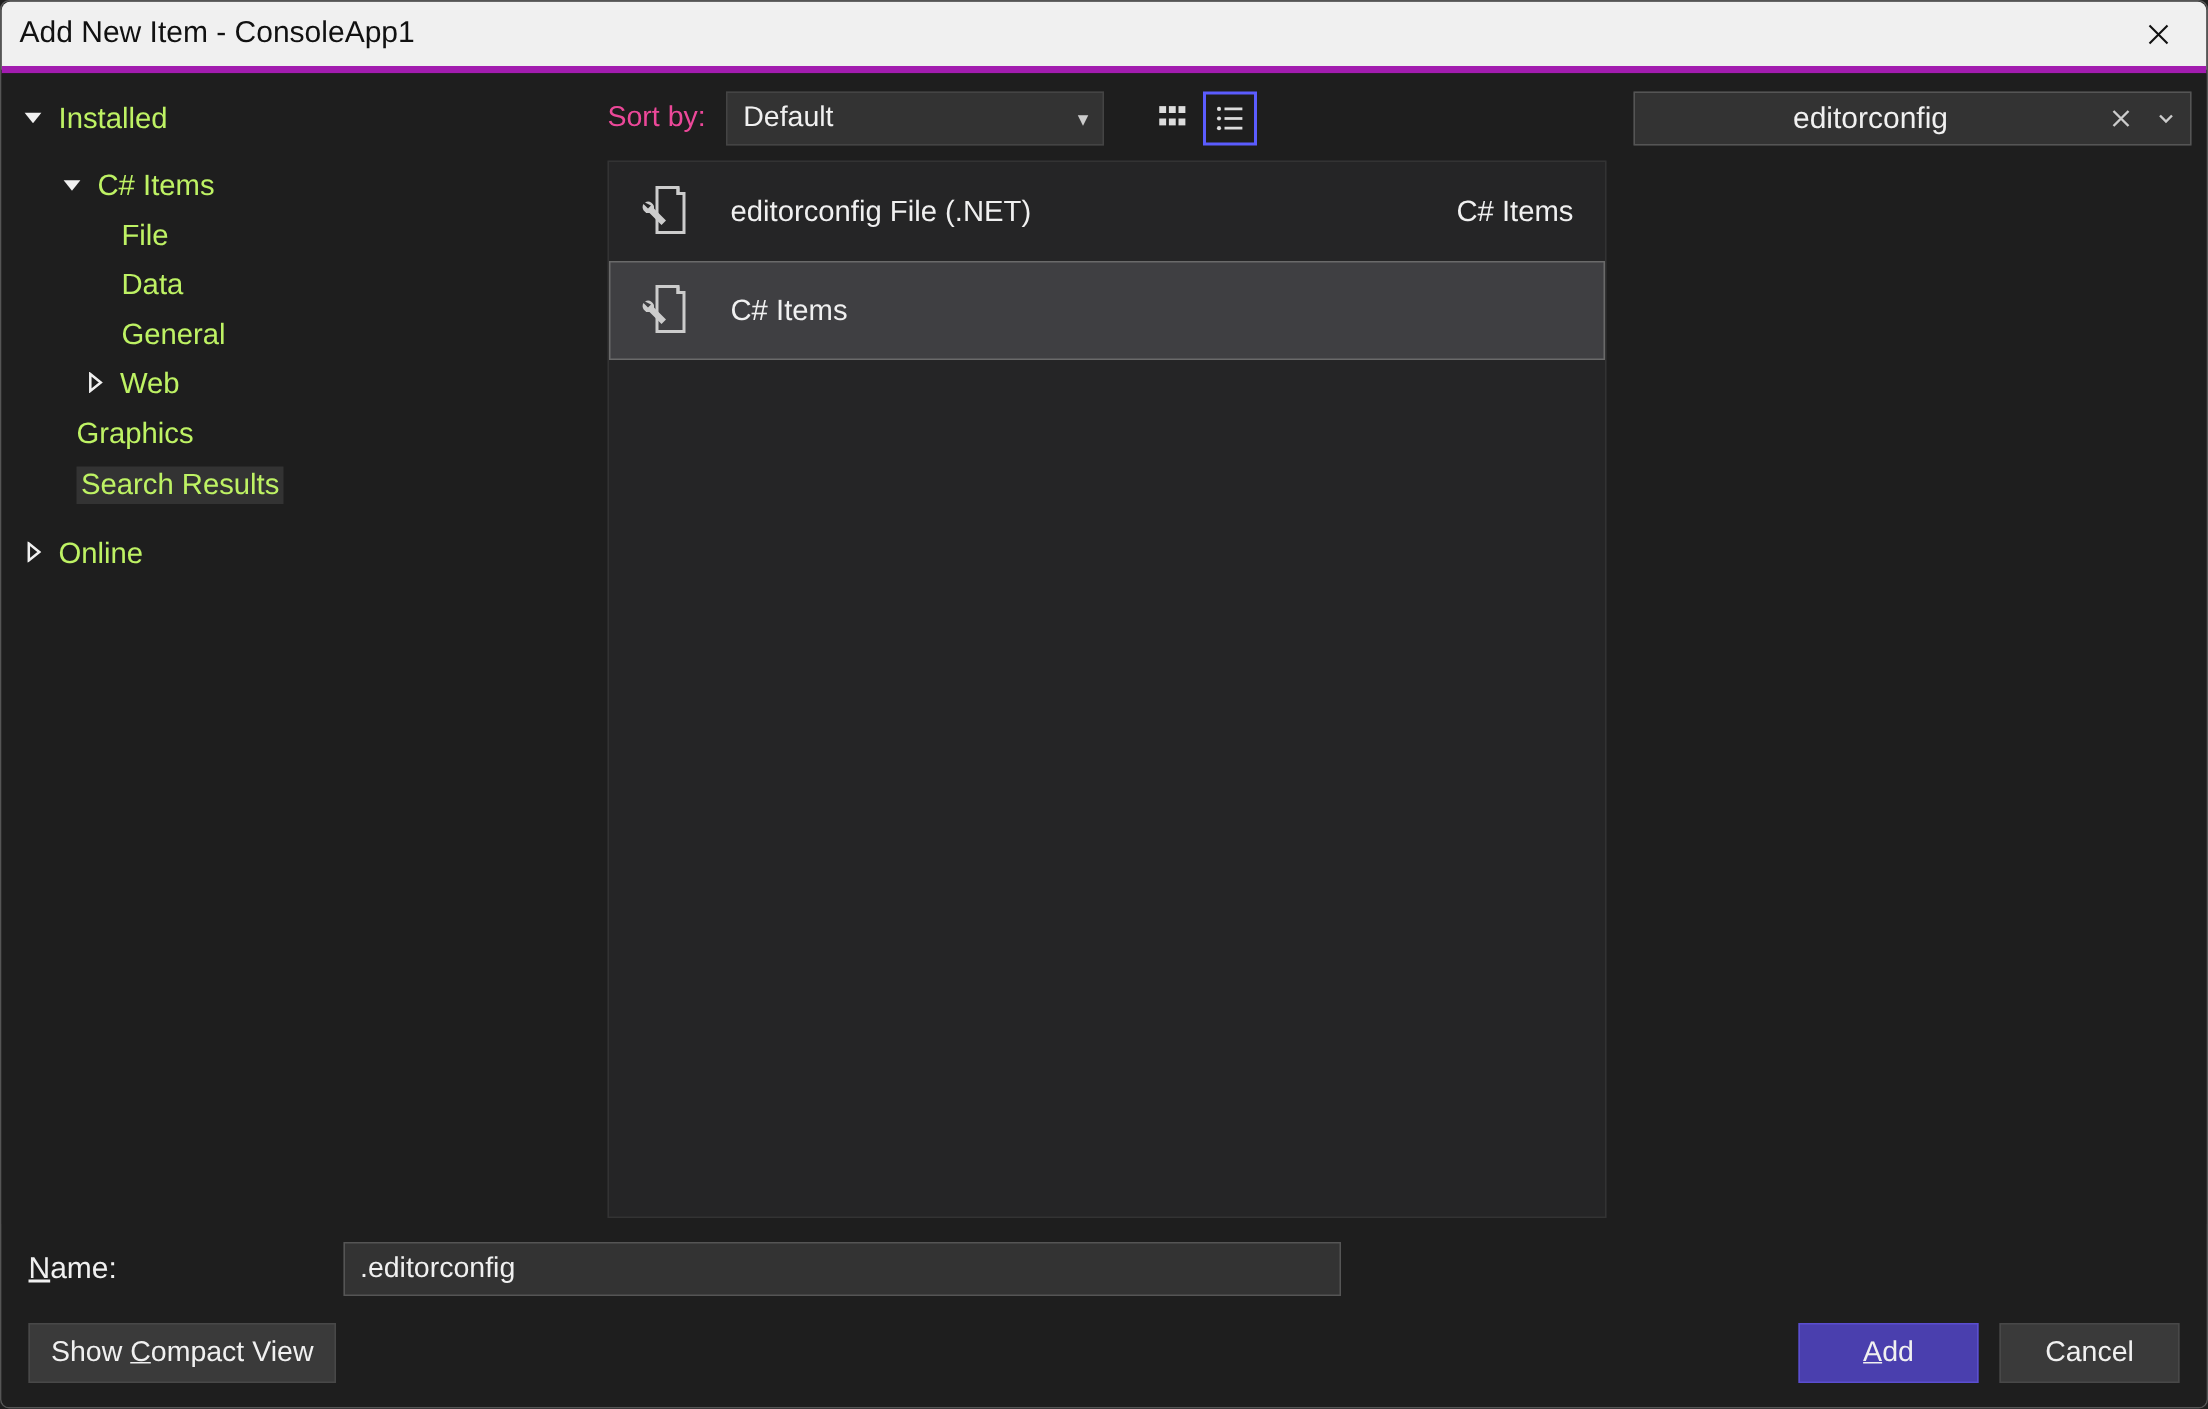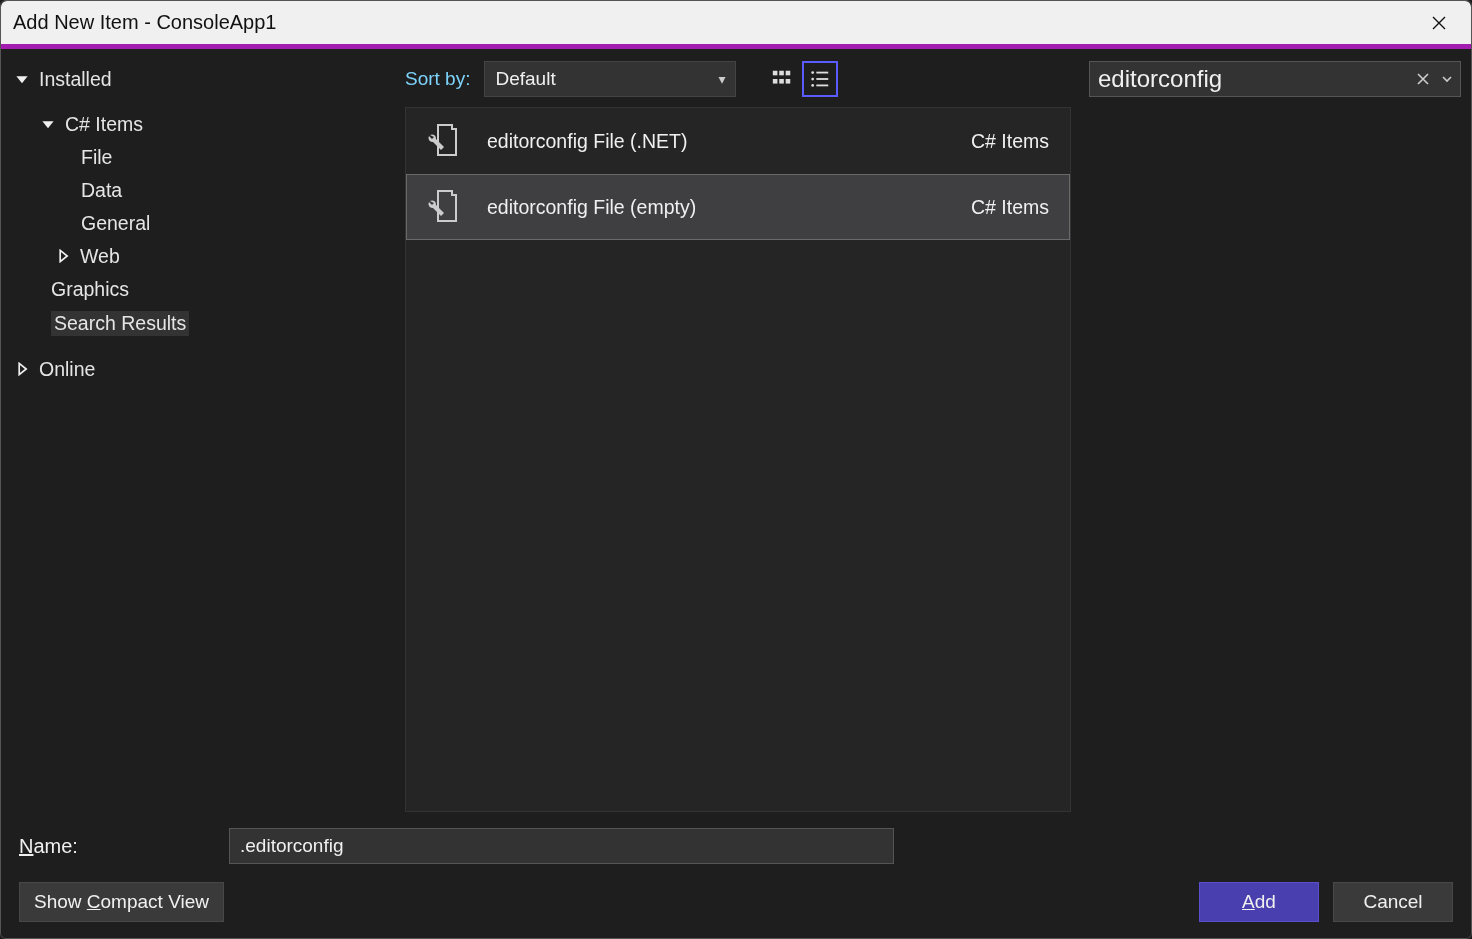--- a/index.html
+++ b/index.html
@@ -38,42 +38,42 @@
       background: #1e1e1e; overflow: hidden;
     }
     .sidebar {
       width: 400px; padding: 14px 0 0 0;
       background: #1e1e1e;
       font-size: 19.5px;
     }
     .tree-item {
       display: flex; align-items: center;
       padding: 5px 0 5px 14px; cursor: pointer;
-      color: #e5e5e5;
+      color: #bef264;
     }
     .tree-item.level1 { padding-left: 14px; }
     .tree-item.level2 { padding-left: 40px; }
     .tree-item.level3 { padding-left: 80px; }
     .tree-item.level3b { padding-left: 55px; }
     .tree-item.level2b { padding-left: 50px; }
     .tree-item .arrow {
       display: inline-block; width: 14px; margin-right: 10px;
     }
     .tree-item .arrow svg { width: 14px; height: 14px; }
     .tree-item.highlighted-inline span.hl { background: #333333; padding: 1px 3px; }
 
     .center {
       flex: 1; display: flex; flex-direction: column;
       background: #1e1e1e;
     }
     .center-toolbar {
       display: flex; align-items: center; gap: 10px;
       padding: 12px 4px 10px 4px;
     }
-    .sortby-label { font-size: 19px; color: #7dd3fc; margin-right: 4px;}
+    .sortby-label { font-size: 19px; color: #ec4899; margin-right: 4px;}
     .sortby-select {
       background: #333333; color: #f0f0f0;
       border: 1px solid #444; height: 36px; width: 252px;
       display: flex; align-items: center; justify-content: space-between;
       padding: 0 10px; font-size: 19px; cursor: pointer;
     }
     .sortby-select .dd-arrow { font-size: 14px; color: #ccc; }
     .view-buttons { display: flex; gap: 2px; margin-left: 18px; }
     .view-btn {
       width: 36px; height: 36px; display: flex; align-items: center; justify-content: center;
@@ -103,21 +103,21 @@
       display: flex; flex-direction: column;
       background: #1e1e1e;
     }
     .searchbox {
       background: #333333; border: 1px solid #555;
       height: 36px; display: flex; align-items: center;
       padding: 0 4px 0 8px; gap: 6px;
     }
     .searchbox input {
       flex: 1; background: transparent; border: none; outline: none;
-      color: #f0f0f0; font-size: 24px;
+      color: #f0f0f0; font-size: 20px; text-align: center;
     }
     .searchbox .clear, .searchbox .dd {
       width: 24px; height: 30px; display:flex; align-items:center; justify-content:center;
       cursor:pointer; color:#ccc;
     }
     .details { margin-top: 24px; font-size: 19.5px; line-height: 1.55; }
     .details .typeline { margin-bottom: 14px; }
     .details .typelbl { font-weight: 700; margin-right: 10px; }
 
     .footer {
@@ -254,21 +254,20 @@
         <span class="tcat">C# Items</span>
       </div>
       <div class="template-row selected">
         <span class="icon">
           <svg class="fileicon-svg" viewBox="0 0 40 40">
               <path d="M18 4 h14 v4 h4 v26 h-18 z" fill="none" stroke="#ccc" stroke-width="2"></path>
               <path d="M32 4 v4 h4" fill="none" stroke="#ccc" stroke-width="2"></path>
               <path d="M10 14 a4 4 0 0 1 6 4 l8 8 l-3 3 l-8 -8 a4 4 0 0 1 -4 -6 l3 3 l2 -2 z" fill="#ccc"></path>
             </svg>
         </span>
-        <span class="tlabel">editorconfig File (empty)</span>
         <span class="tcat">C# Items</span>
       </div>
     </div>
   </div>
 
   <div class="rightpane">
     <div class="searchbox">
       <input value="editorconfig" style="">
       <span class="clear">
         <svg width="14" height="14" viewBox="0 0 14 14">

